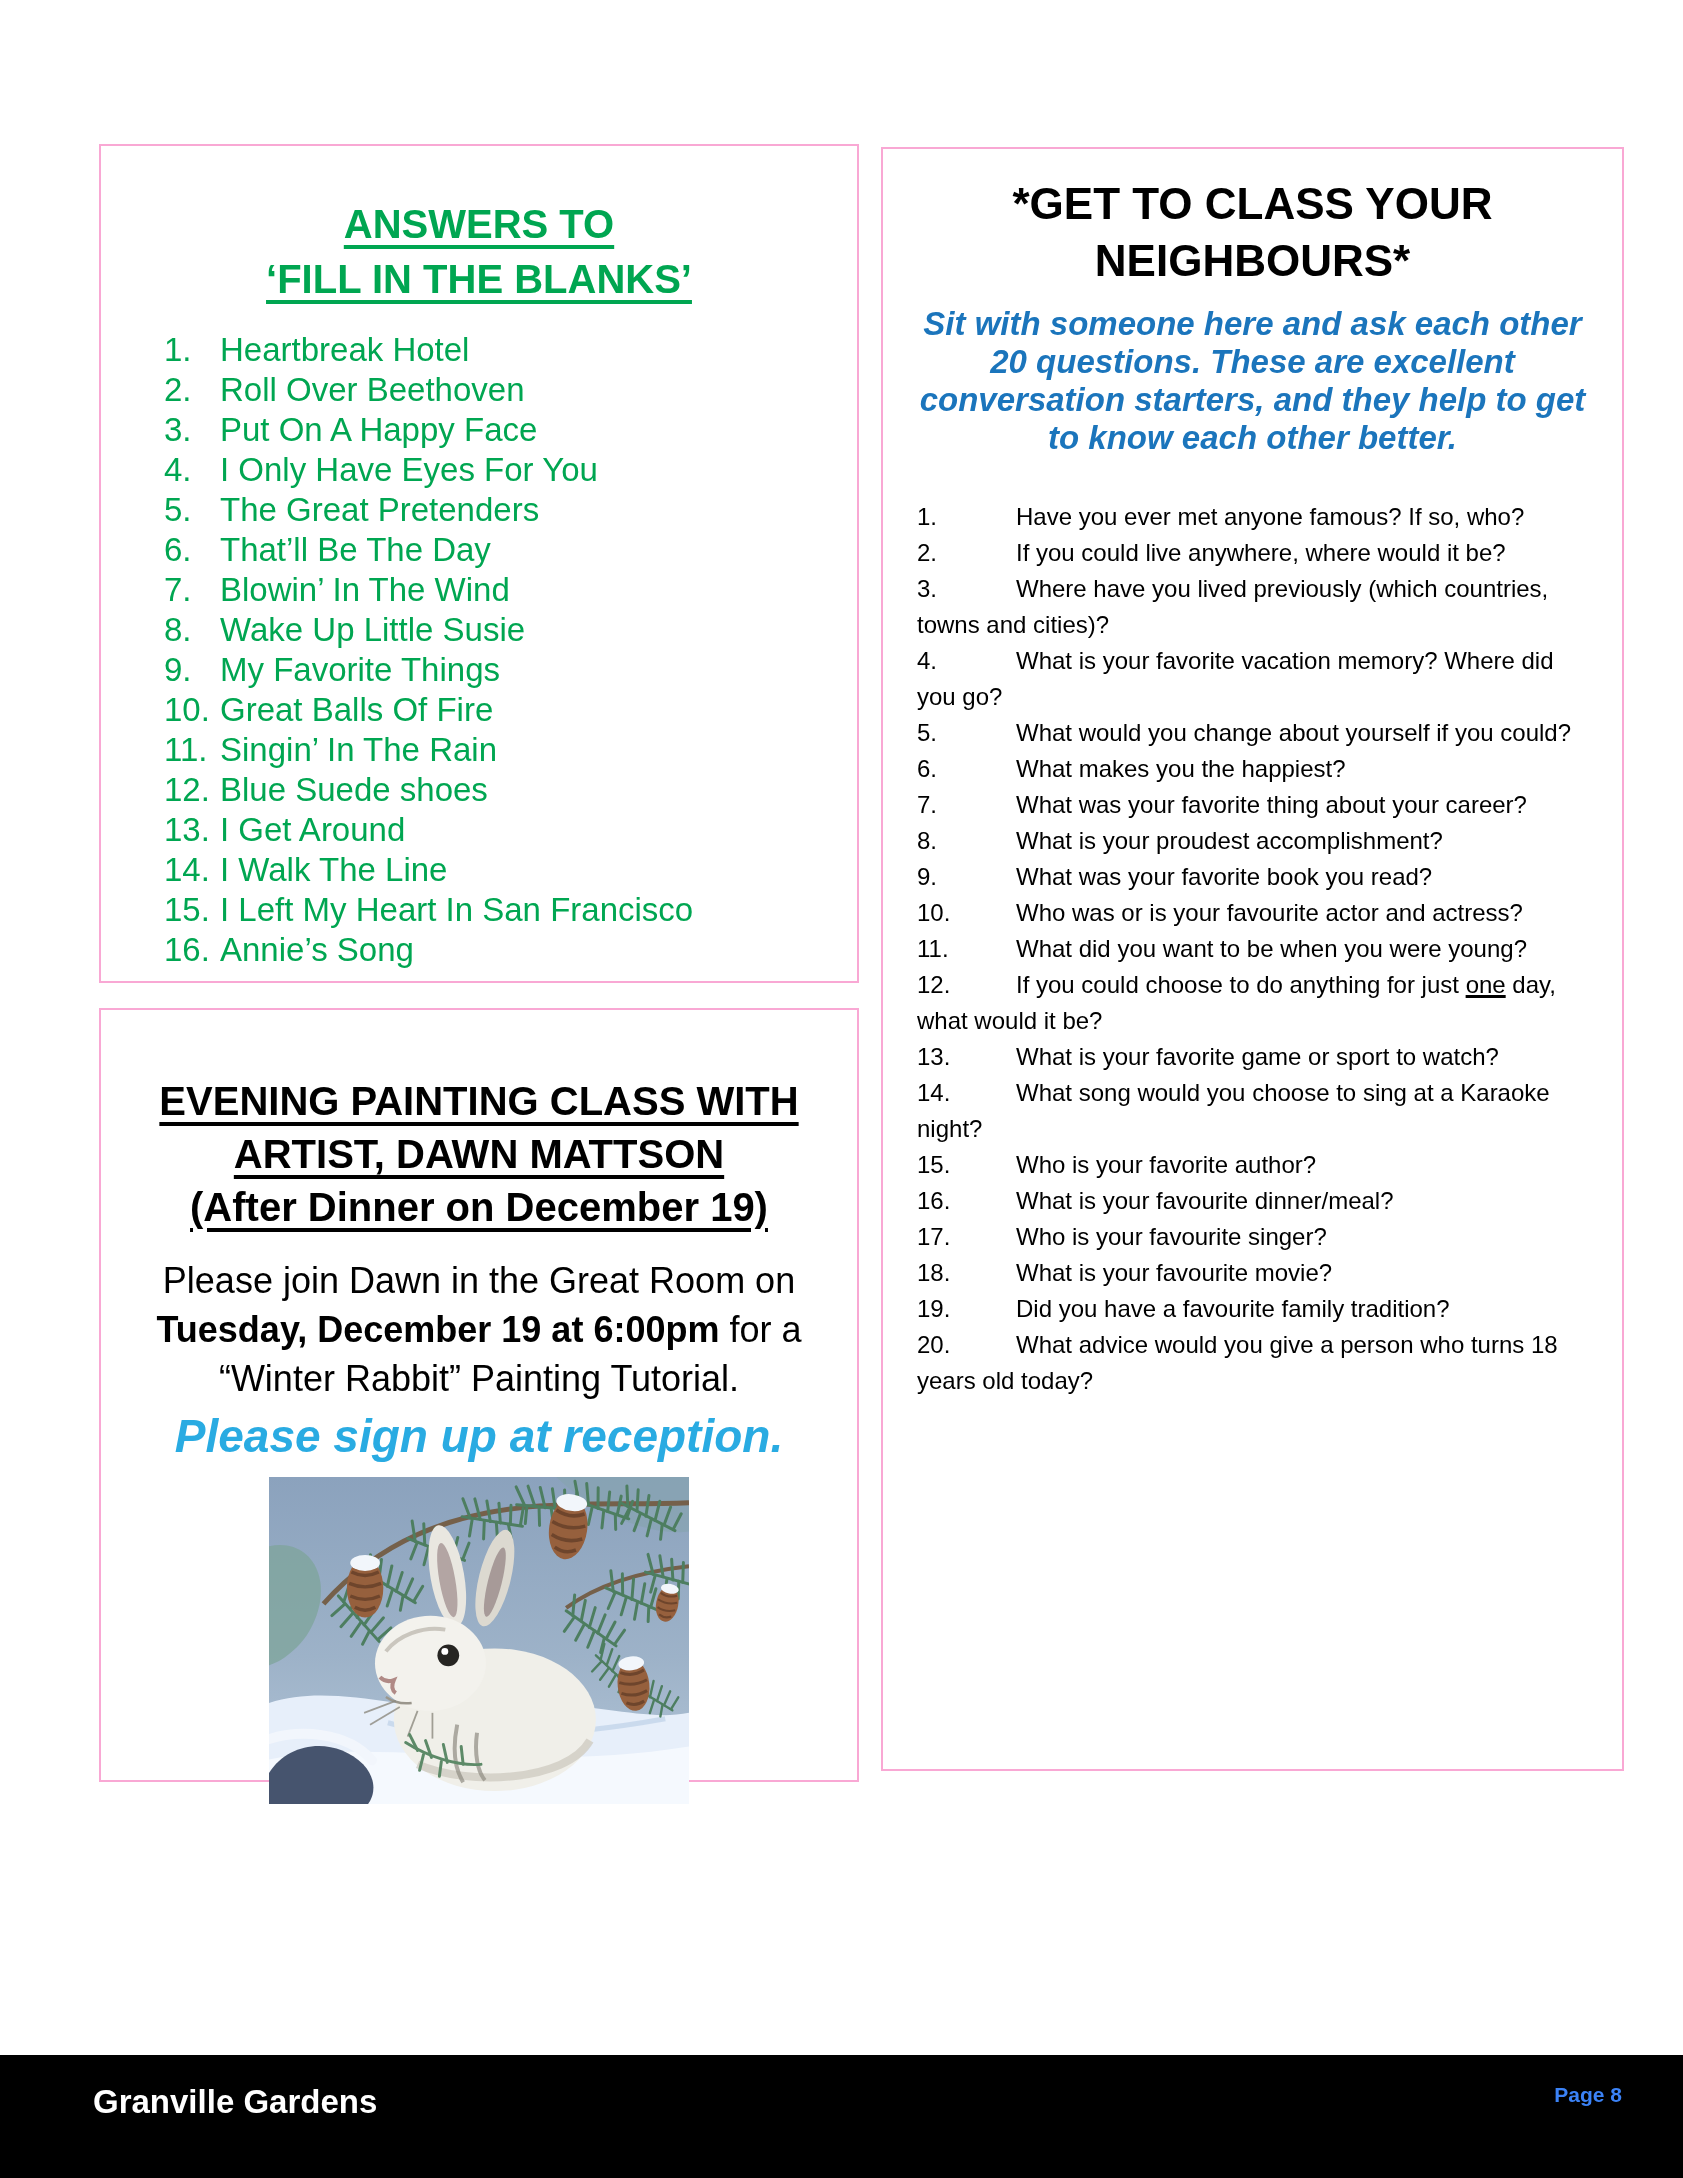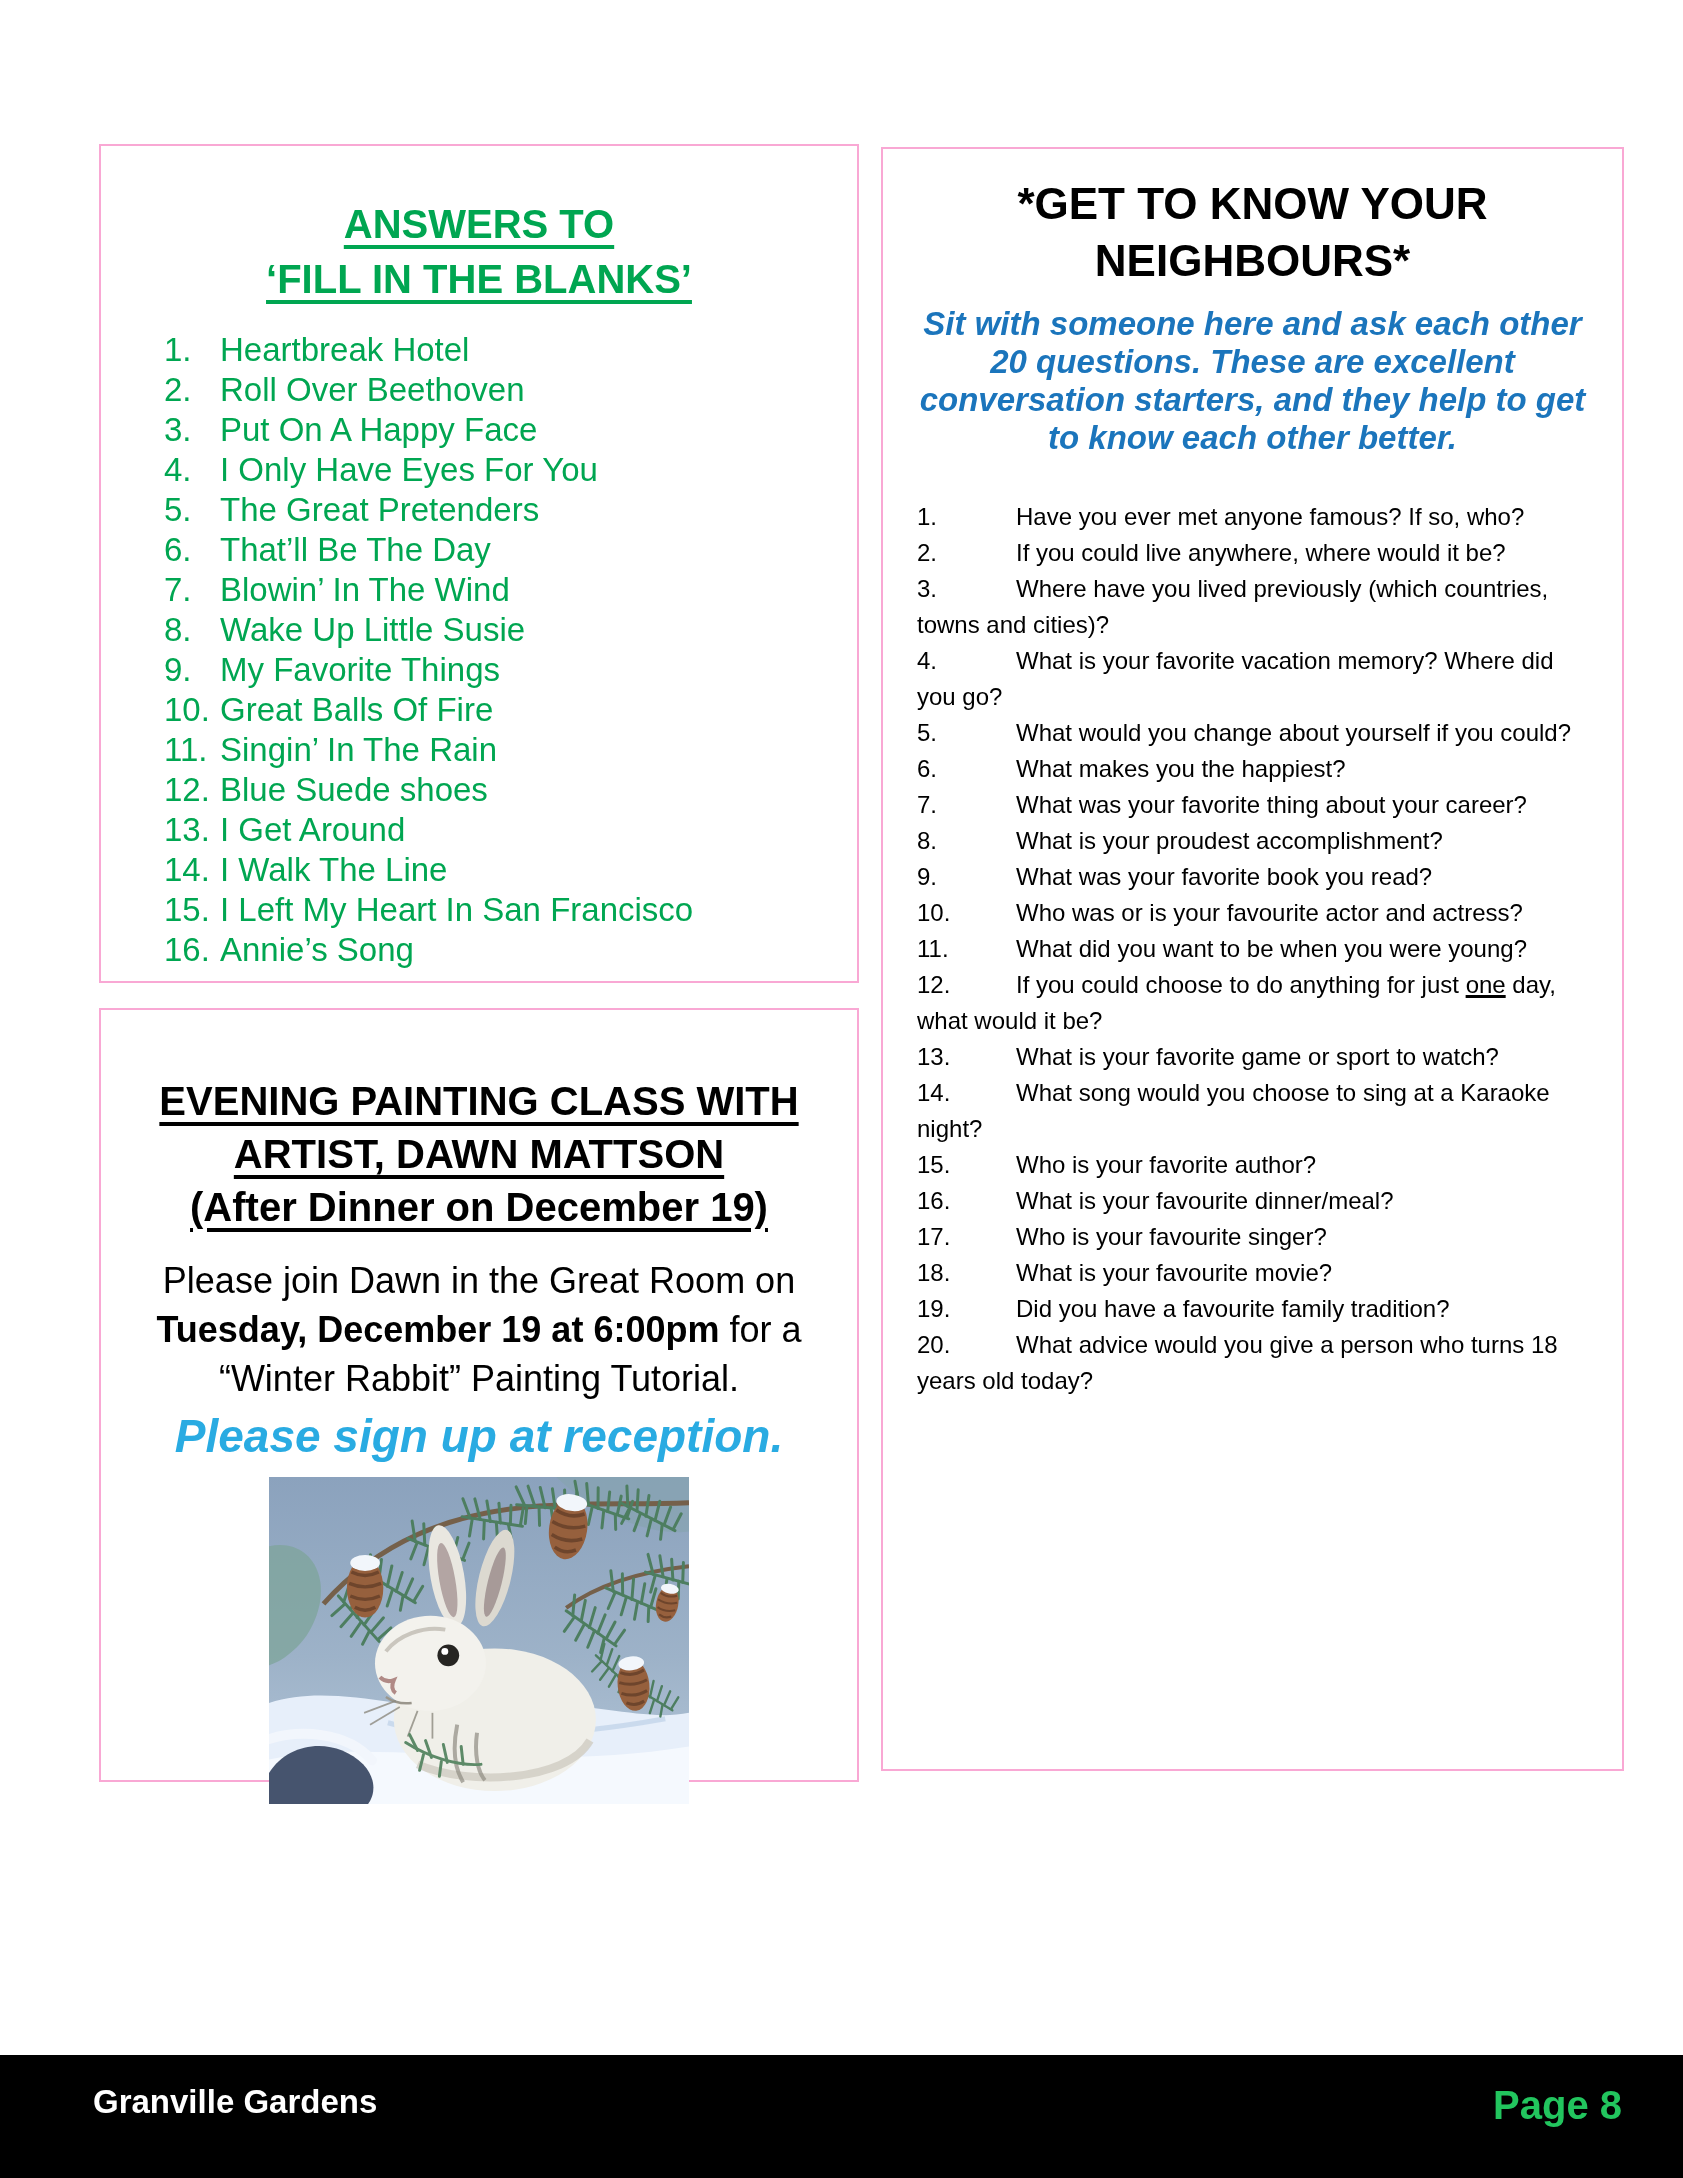--- a/index.html
+++ b/index.html
@@ -30,21 +30,21 @@
   .pt-title{margin:65px 0 0 0;text-align:center;font-size:40px;font-weight:bold;line-height:53px;}
   .pt-title span{display:block;text-decoration:underline;text-decoration-thickness:4px;text-underline-offset:7px;}
   .pt-body{margin:22px 28px 0 28px;text-align:center;font-size:36px;line-height:49px;}
   .signup{margin:6px 0 0 0;text-align:center;font-size:46px;font-weight:bold;font-style:italic;}
   .painting-wrap{display:block;margin:14px auto 0 auto;width:420px;height:327px;}
   .painting-wrap svg{display:block;width:100%;height:100%;}
 
   
   #page-footer{position:absolute;left:0;top:2055px;width:1683px;height:123px;background:#000;}
   #page-footer .f-left{position:absolute;left:93px;top:28px;color:#fff;font-size:33px;font-weight:bold;}
-  #page-footer .f-right{position:absolute;right:61px;top:28px;color:#22c55e;font-size:40px;font-weight:bold;}
+  #page-footer .f-right{position:absolute;right:61px;top:28px;color:#3b82f6;font-size:21px;font-weight:bold;}
 </style>
 </head>
 <body>
 
 <div class="page">
 
   <section class="box" id="answers-box">
     <h2 class="ans-title" id="ansTitle" style="color: rgb(0, 166, 81);">
       <span>ANSWERS TO</span><br>
       <span>‘FILL IN THE BLANKS’</span>
@@ -64,21 +64,21 @@
         <div><span class="ans-num">12.</span><span>Blue Suede shoes</span></div>
         <div><span class="ans-num">13.</span><span>I Get Around</span></div>
         <div><span class="ans-num">14.</span><span>I Walk The Line</span></div>
         <div><span class="ans-num">15.</span><span>I Left My Heart In San Francisco</span></div>
         <div><span class="ans-num">16.</span><span>Annie’s Song</span></div>
       </div>
   </section>
 
   <section class="box" id="neighbours-box">
     <h2 class="nb-title">
-      <span>*GET TO KNOW YOUR</span><br>
+      <span>*GET TO CLASS YOUR</span><br>
       <span>NEIGHBOURS*</span>
     </h2>
     <p class="nb-intro" id="nbIntro" style="color: rgb(27, 117, 188);">Sit with someone here and ask each other 20 questions.  These are excellent conversation starters, and they help to get to know each other better.</p>
     <div class="q-list" id="qList">
         <div><span class="q-num">1.</span><span>Have you ever met anyone famous?  If so, who?</span></div>
         <div><span class="q-num">2.</span><span>If you could live anywhere, where would it be?</span></div>
         <div><span class="q-num">3.</span><span>Where have you lived previously (which countries, towns and cities)?</span></div>
         <div><span class="q-num">4.</span><span>What is your favorite vacation memory? Where did you go?</span></div>
         <div><span class="q-num">5.</span><span>What would you change about yourself if you could?</span></div>
         <div><span class="q-num">6.</span><span>What makes you the happiest?</span></div>

